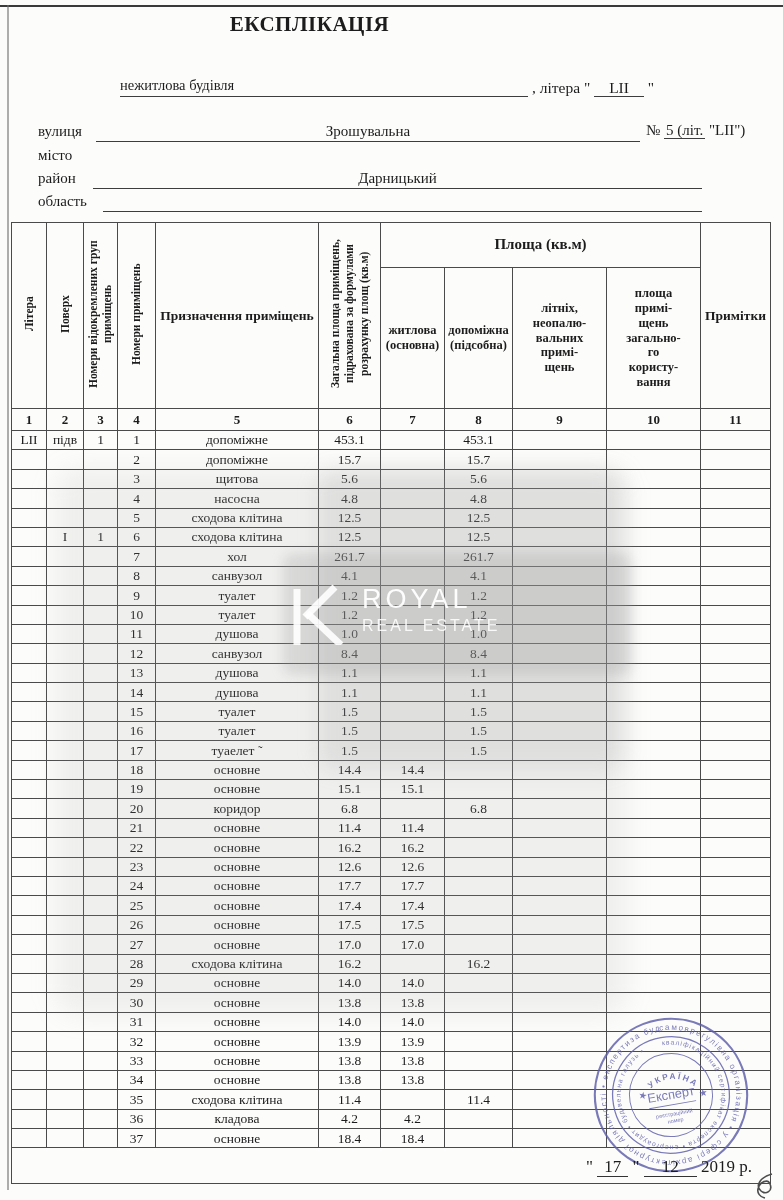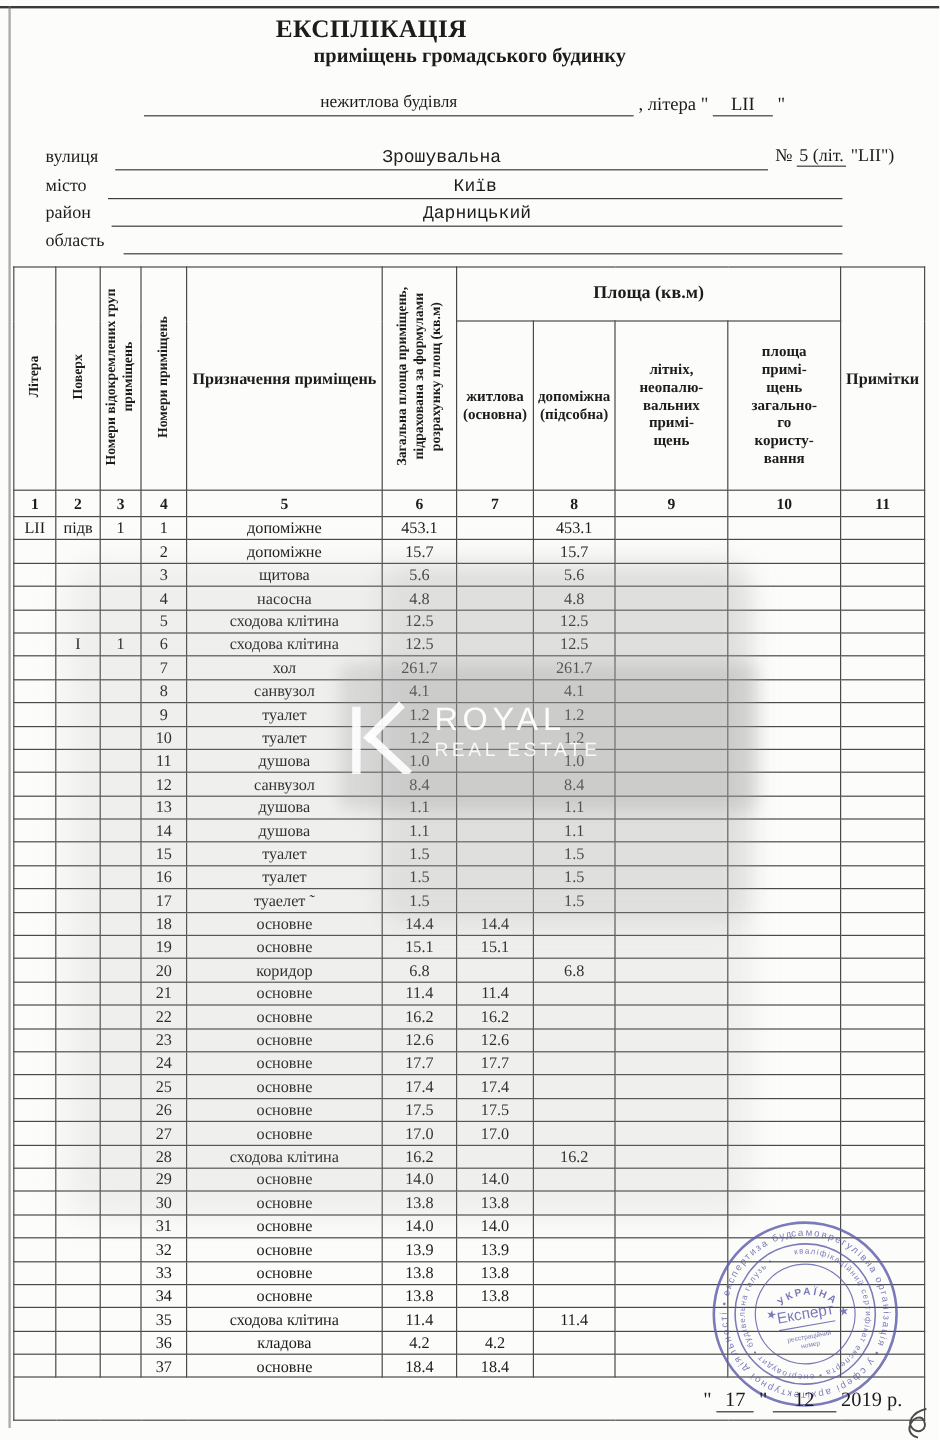--- a/index.html
+++ b/index.html
@@ -8,27 +8,27 @@
     background:#fcfcfb; font-family:"Liberation Serif","DejaVu Serif",serif; color:#1c1c1c;
   }
   .abs{position:absolute;}
   
   .edge-top{left:0;top:5px;width:783px;height:2px;background:#3a3a3a;}
   .edge-left{left:7px;top:5px;width:2px;height:1185px;background:#6b6b6b;opacity:.55;}
   
   .t1{left:0;top:12px;width:619px;text-align:center;font-size:21px;font-weight:bold;letter-spacing:.5px;}
   .t2{left:0;top:37px;width:783px;text-align:center;font-size:17px;font-weight:bold;}
   
-  .purpose-line{left:120px;top:77px;width:408px;height:19px;border-bottom:1.5px solid #3d3d3d;text-align:center;font-size:14.5px;}
+  .purpose-line{left:120px;top:77px;width:408px;height:19px;border-bottom:1.5px solid #3d3d3d;text-align:left;font-size:14.5px;}
   .purpose-cap{left:120px;top:99px;width:408px;text-align:center;font-size:12px;}
   .litera-line{left:532px;top:79px;font-size:15.5px;white-space:nowrap;}
   .litera-u{border-bottom:1.5px solid #3d3d3d;padding:0 15px;}
   
   .fld-label{font-size:15px;}
-  .fld-line{border-bottom:1.5px solid #3d3d3d;height:18px;text-align:center;font-size:15px;font-family:Liberation Mono, monospace;}
+  .fld-line{border-bottom:1.5px solid #3d3d3d;height:18px;text-align:center;font-size:15px;}
   .num-part{font-size:15px;white-space:nowrap;}
   .num-u{border-bottom:1.5px solid #3d3d3d;padding:0 2px;}
   
   table#main{
     position:absolute;left:11px;top:222px;width:759px;
     border-collapse:collapse;table-layout:fixed;
   }
   #main th,#main td{
     border:1px solid #4a4a4a;padding:0;margin:0;
     text-align:center;vertical-align:middle;overflow:hidden;
@@ -58,41 +58,37 @@
 </style>
 </head>
 <body>
 
 <div id="page">
 
   <div class="abs edge-top"></div>
   <div class="abs edge-left"></div>
 
   <div class="abs t1">ЕКСПЛІКАЦІЯ</div>
-  <div class="abs t2">приміщень громадського будинку</div>
 
   <div class="abs purpose-line">
     <span>нежитлова будівля</span>
   </div>
   <div class="abs litera-line">
     <span>, літера " </span><span class="litera-u">LII</span><span> "</span>
   </div>
 
   <div class="abs fld-label" style="left:38px;top:123px;">вулиця</div>
   <div class="abs fld-line" style="left:96px;top:123px;width:544px;">
     <span>Зрошувальна</span>
   </div>
   <div class="abs num-part" style="left:646px;top:122px;">
     <span>№ </span><span class="num-u">5 (літ.</span><span> "LII")</span>
   </div>
 
   <div class="abs fld-label" style="left:38px;top:147px;">місто</div>
-  <div class="abs fld-line" style="left:90px;top:147px;width:612px;">
-    <span>Київ</span>
-  </div>
 
   <div class="abs fld-label" style="left:38px;top:170px;">район</div>
   <div class="abs fld-line" style="left:93px;top:170px;width:609px;">
     <span>Дарницький</span>
   </div>
 
   <div class="abs fld-label" style="left:38px;top:193px;">область</div>
   <div class="abs fld-line" style="left:103px;top:193px;width:599px;">
     <span></span>
   </div>

